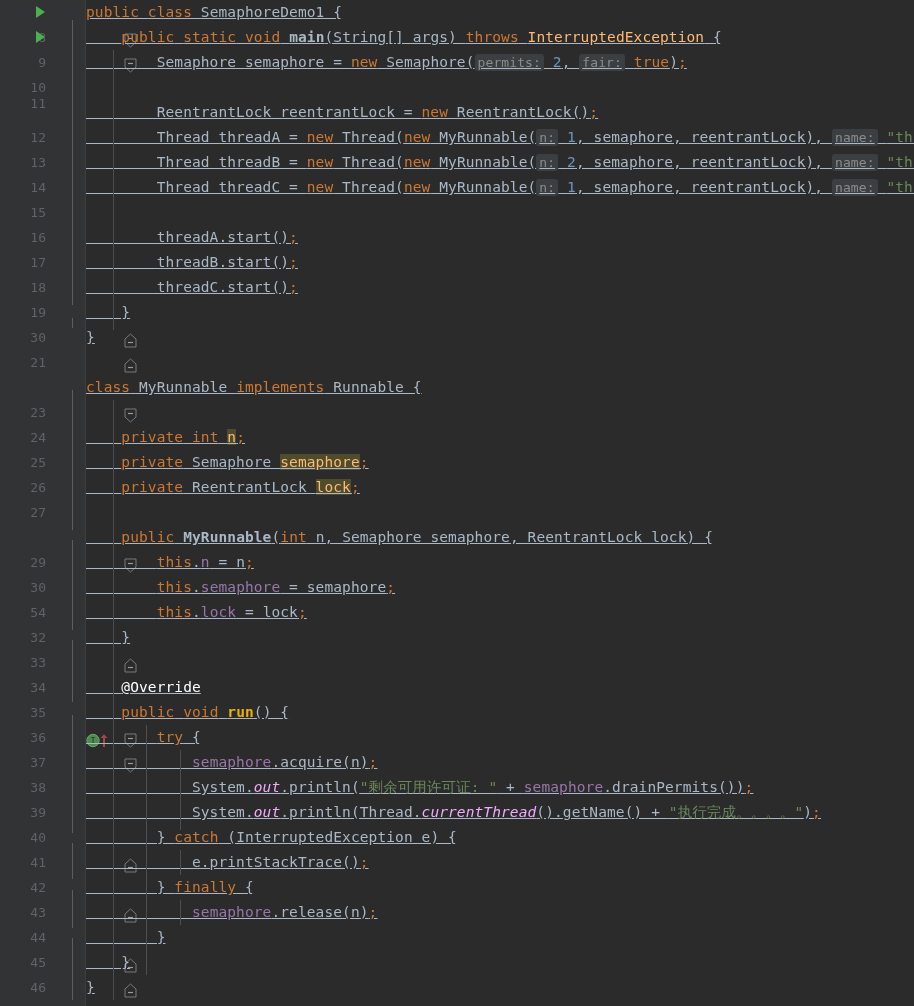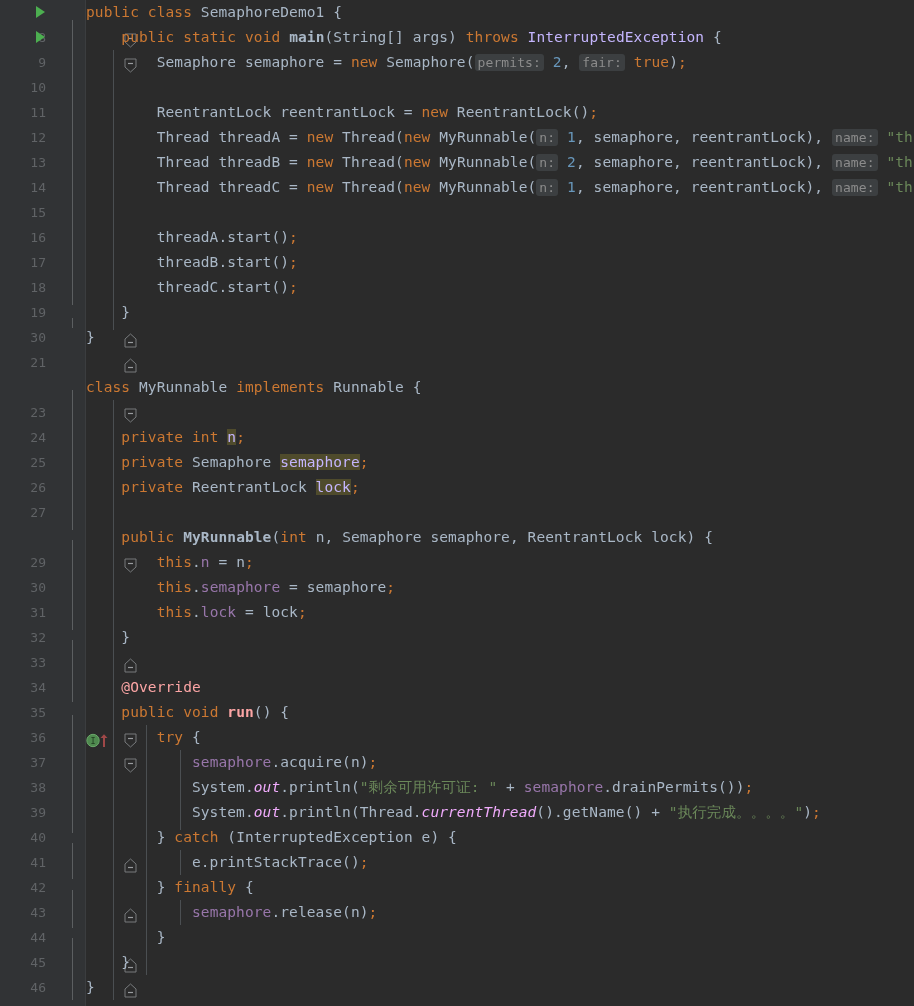--- a/index.html
+++ b/index.html
@@ -48,33 +48,34 @@
   .foldline{
     position:absolute;left:72px;width:1px;background:#5c5f61;
   }
   
   .code{
     position:absolute;left:86px;top:0;right:0;height:25px;
     font-size:14.5px;line-height:25px;
     color:#a9b7c6;white-space:pre;
     font-family:"DejaVu Sans Mono","Liberation Mono",monospace;
     letter-spacing:0.1px;
+    text-decoration:underline;
   }
   .indent{
     position:absolute;top:0;width:1px;height:25px;background:#4b4f52;
   }
   
   .kw      {color:#cc7832;}
   .num     {color:#6897bb;}
   .str     {color:#6a8759;}
   .fld     {color:#9876aa;}
   .stat    {color:#f0abfc;font-style:italic;}
-  .anno    {color:#fca5a5;}
+  .anno    {color:#ffffff;}
   .semi    {color:#cc7832;}
-  .unused  {color:#c4b5fd;}
+  .unused  {color:#fdba74;}
   .hint{
     color:#8c8c8c;background:#3c3f41;
     border-radius:3px;padding:1px 3px;font-size:13px;
   }
   .fhl{background:#4f4b2c;}
 </style>
 </head>
 <body>
 
 <div id="editor">
@@ -104,21 +105,21 @@
         </svg>
     </span>
     <span class="code">    <span class="kw">public</span> <span class="kw">static</span> <span class="kw">void</span> <span style="color:#a9b7c6;font-weight:bold">main</span>(String[] args) <span class="kw">throws</span> <span class="unused">InterruptedException</span> {</span>
   </div>
 
   <div class="row" style="top:50px">
     <span class="lineno">10</span>
     <span class="code">        Semaphore semaphore = <span class="kw">new</span> Semaphore(<span class="hint">permits:</span> <span class="num">2</span>, <span class="hint">fair:</span> <span class="kw">true</span>)<span class="semi">;</span></span>
   </div>
 
-  <div class="row" style="top:75px">
+  <div class="row" style="top:66px">
     <span class="lineno">11</span>
     <span class="code"></span>
   </div>
 
   <div class="row" style="top:100px">
     <span class="lineno">12</span>
     <span class="code">        ReentrantLock reentrantLock = <span class="kw">new</span> ReentrantLock()<span class="semi">;</span></span>
   </div>
 
   <div class="row" style="top:125px">
@@ -221,21 +222,21 @@
     </span>
     <span class="code">    <span class="kw">public</span> <span style="color:#a9b7c6;font-weight:bold">MyRunnable</span>(<span class="kw">int</span> n, Semaphore semaphore, ReentrantLock lock) {</span>
   </div>
 
   <div class="row" style="top:550px">
     <span class="lineno">30</span>
     <span class="code">        <span class="kw">this</span>.<span class="fld" style="color:#9876aa">n</span> = n<span class="semi">;</span></span>
   </div>
 
   <div class="row" style="top:575px">
-    <span class="lineno">31</span>
+    <span class="lineno">54</span>
     <span class="code">        <span class="kw">this</span>.<span class="fld">semaphore</span> = semaphore<span class="semi">;</span></span>
   </div>
 
   <div class="row" style="top:600px">
     <span class="lineno">32</span>
     <span class="code">        <span class="kw">this</span>.<span class="fld">lock</span> = lock<span class="semi">;</span></span>
   </div>
 
   <div class="row" style="top:625px">
     <span class="lineno">33</span>
@@ -267,21 +268,21 @@
         <path d="M18 14 V3" stroke="#a04848" stroke-width="2"></path>
         <path d="M14.5 5 L18 1.2 L21.5 5 Z" fill="#a04848"></path>
       </svg>
     </span>
     <span class="fold">
       <svg width="13" height="15" viewBox="0 0 13 15">
           <path d="M1 1 H12 V9 L6.5 14 L1 9 Z" fill="none" stroke="#787b7d" stroke-width="1"></path>
           <path d="M4 5.5 H9" stroke="#9a9d9f" stroke-width="1.2"></path>
         </svg>
     </span>
-    <span class="code">    <span class="kw">public</span> <span class="kw">void</span> <span style="color:#fca5a5;font-weight:bold">run</span>() {</span>
+    <span class="code">    <span class="kw">public</span> <span class="kw">void</span> <span style="color:#eab308;font-weight:bold">run</span>() {</span>
   </div>
 
   <div class="row" style="top:725px">
     <span class="lineno">37</span>
     <span class="fold">
       <svg width="13" height="15" viewBox="0 0 13 15">
           <path d="M1 1 H12 V9 L6.5 14 L1 9 Z" fill="none" stroke="#787b7d" stroke-width="1"></path>
           <path d="M4 5.5 H9" stroke="#9a9d9f" stroke-width="1.2"></path>
         </svg>
     </span>

